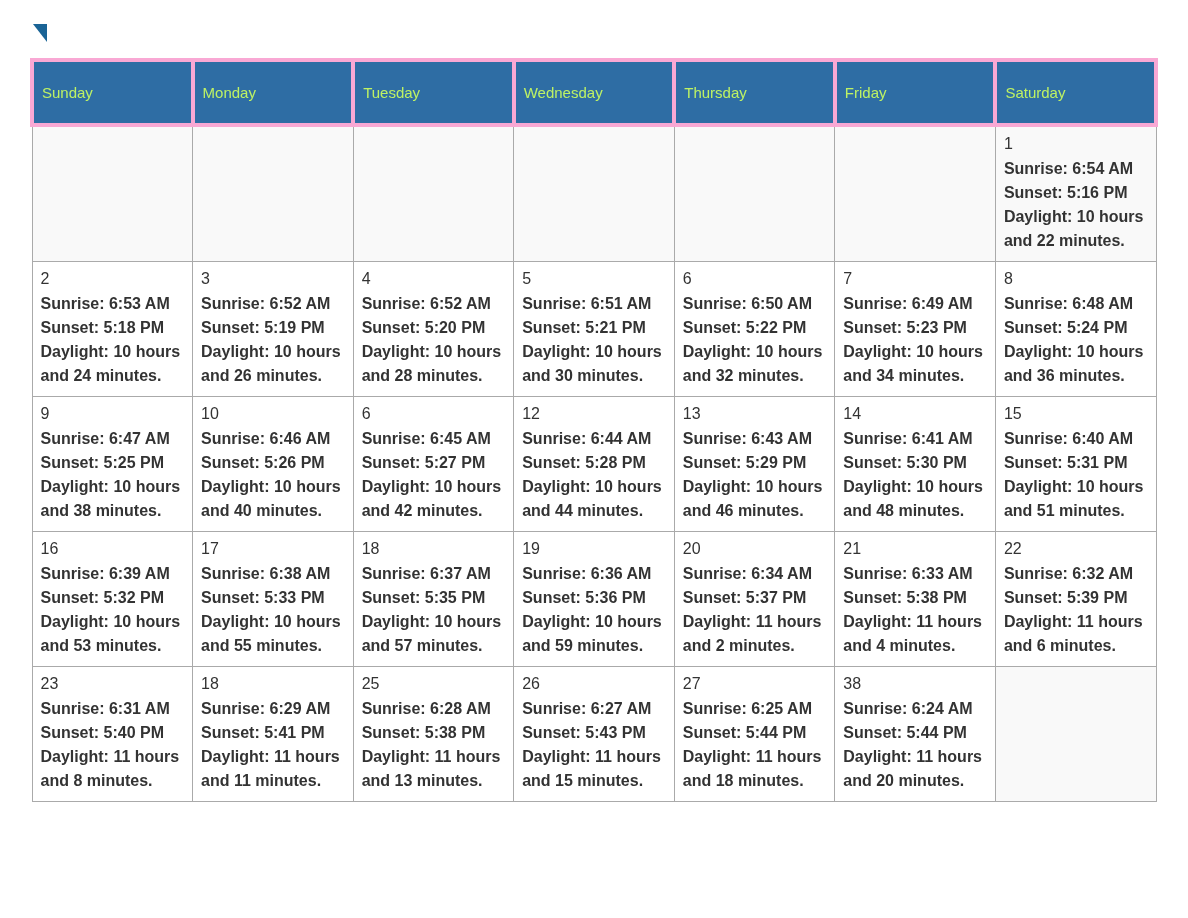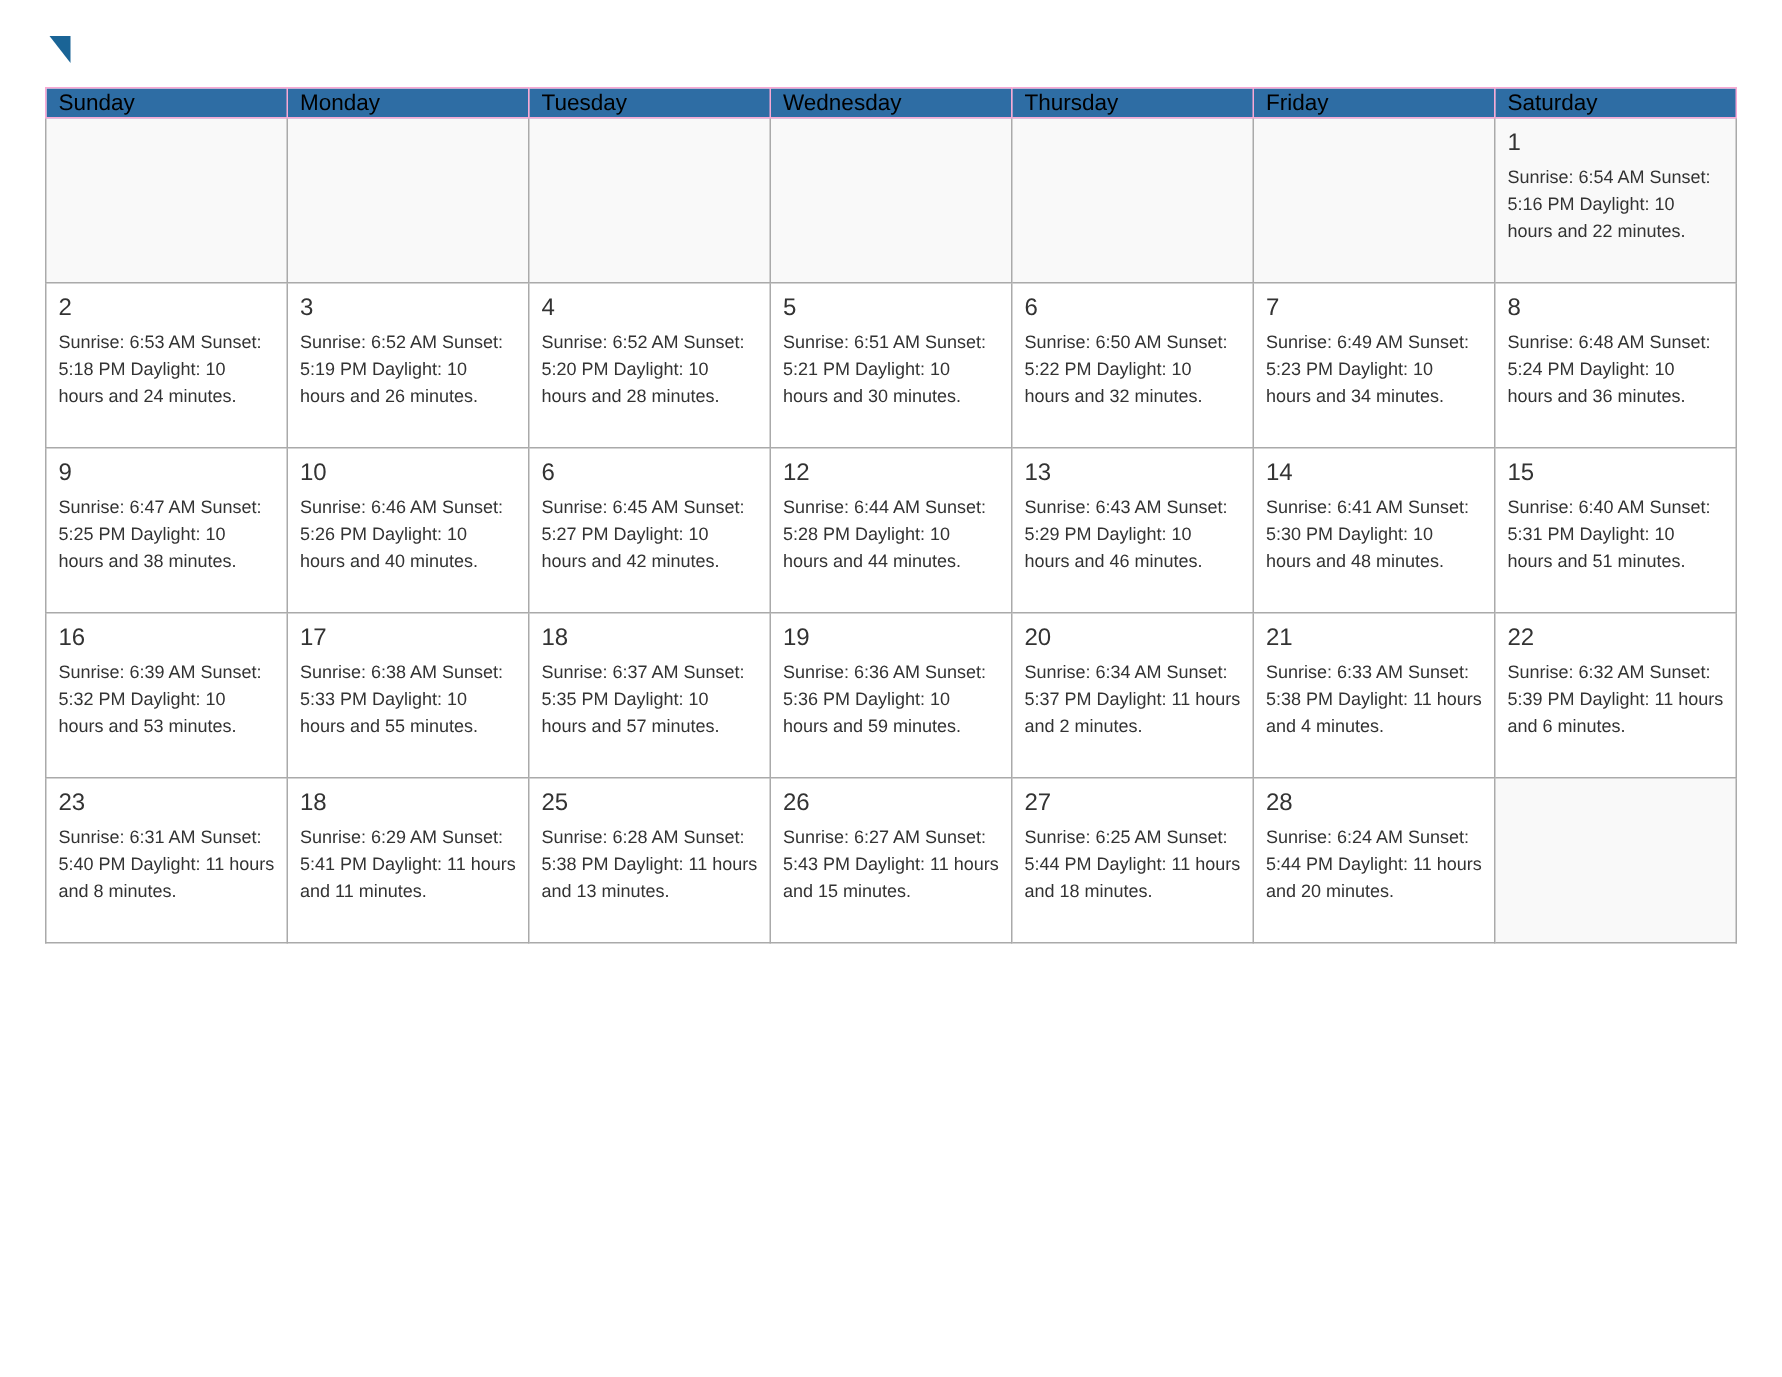--- a/index.html
+++ b/index.html
@@ -60,44 +60,45 @@
       color: #444;
       margin-top: 4px;
     }
     table {
       width: 100%;
       border-collapse: collapse;
       table-layout: fixed;
     }
     thead tr th {
       background-color: #2e6da4;
-      color: #000000;
+      color: #bef264;
       font-size: 15px;
       font-weight: normal;
-      padding: 1px 8px;
+      padding: 22px 8px;
       text-align: left;
-      border: 1px solid #f9a8d4;
+      border: 4px solid #f9a8d4;
     }
     tbody tr td {
       vertical-align: top;
       padding: 8px 8px;
       border: 1px solid #aaa;
       font-size: 12.5px;
       color: #333;
       height: 110px;
     }
     tbody tr td .day-number {
       font-size: 16px;
       color: #333;
       margin-bottom: 4px;
     }
     tbody tr td .day-info {
-      font-size: 12px;
+      font-size: 16px;
       color: #333;
       line-height: 1.5;
+      font-weight: bold;
     }
     tbody tr:first-child td {
       background: #f9f9f9;
     }
     .empty {
       background: #f9f9f9;
     }
   </style>
 </head>
 <body>
@@ -300,21 +301,21 @@
 Sunset: 5:43 PM
 Daylight: 11 hours and 15 minutes.</div>
         </td>
         <td>
           <div class="day-number">27</div>
           <div class="day-info">Sunrise: 6:25 AM
 Sunset: 5:44 PM
 Daylight: 11 hours and 18 minutes.</div>
         </td>
         <td>
-          <div class="day-number">28</div>
+          <div class="day-number">38</div>
           <div class="day-info">Sunrise: 6:24 AM
 Sunset: 5:44 PM
 Daylight: 11 hours and 20 minutes.</div>
         </td>
         <td class="empty"></td>
       </tr>
     </tbody>
 </table>
 
 </body></html>

